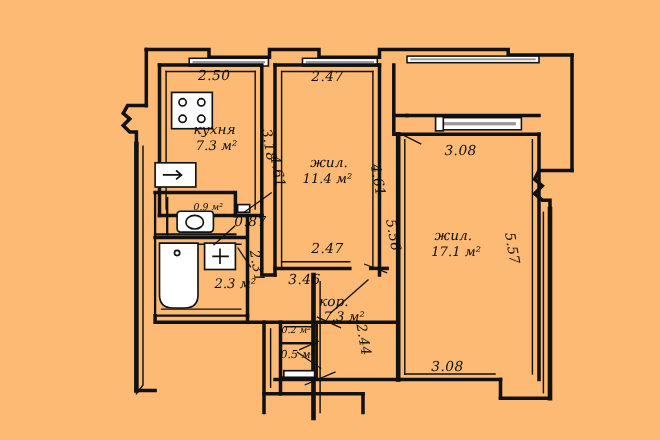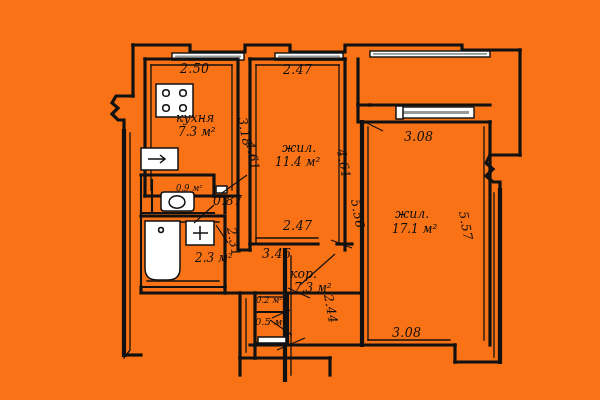--- a/index.html
+++ b/index.html
@@ -1,17 +1,17 @@
 <!DOCTYPE html>
 <html><head>
 <meta charset="utf-8">
 <style>
   html,body{margin:0;padding:0;background:#ffffff;}
   body{width:600px;height:400px;overflow:hidden;font-family:"DejaVu Sans",sans-serif;}
-  #plan-wrap{position:relative;width:600px;height:400px;background:#f97316;}
+  #plan-wrap{position:relative;width:600px;height:400px;background:#fdba74;}
   svg#floorplan{position:absolute;left:0;top:0;width:600px;height:400px;}
   .wall{stroke:#111;fill:none;stroke-linecap:square;stroke-linejoin:miter;}
   .w-thick{stroke-width:4.2;}
   .w-med{stroke-width:3.2;}
   .w-thin{stroke-width:2.1;}
   .w-hair{stroke-width:1.3;}
   .fix{stroke:#111;fill:none;stroke-width:1.5;}
   .fixfill{fill:#fff;stroke:#111;stroke-width:1.5;}
   .lead{stroke:#111;fill:none;stroke-width:1.2;}
   .win{fill:#ffffff;stroke:#111;stroke-width:1.4;}

